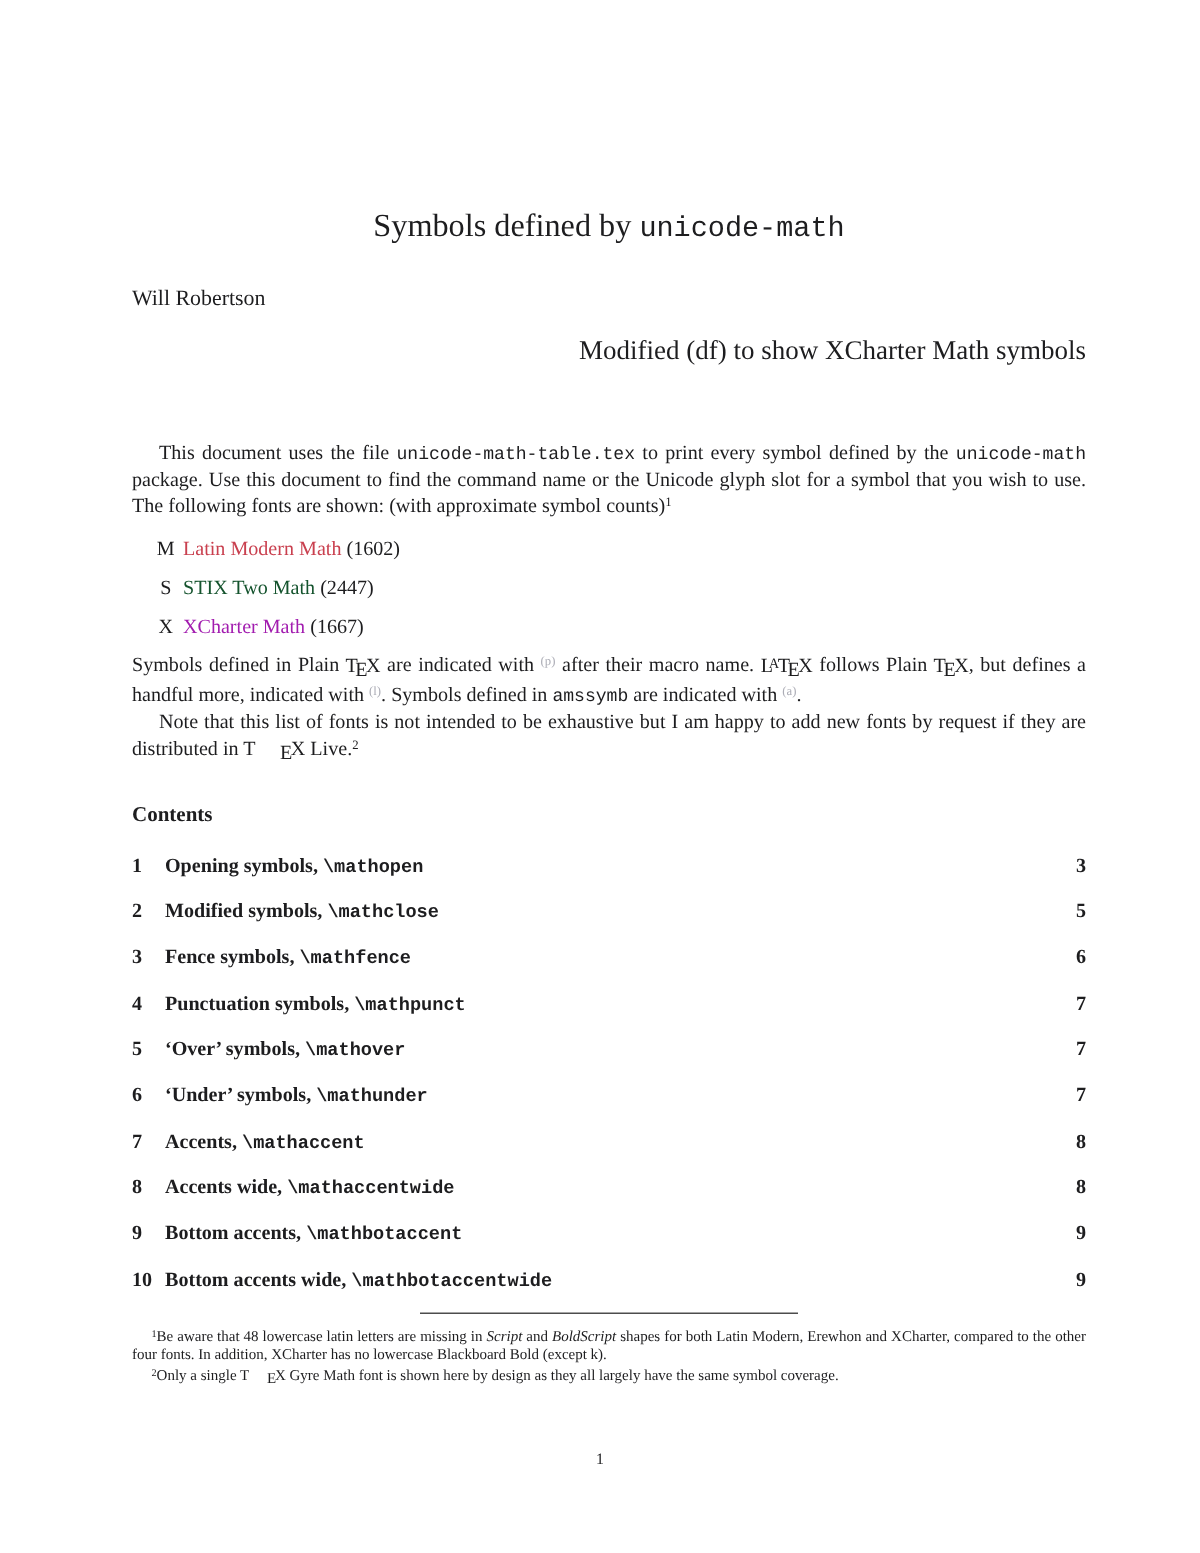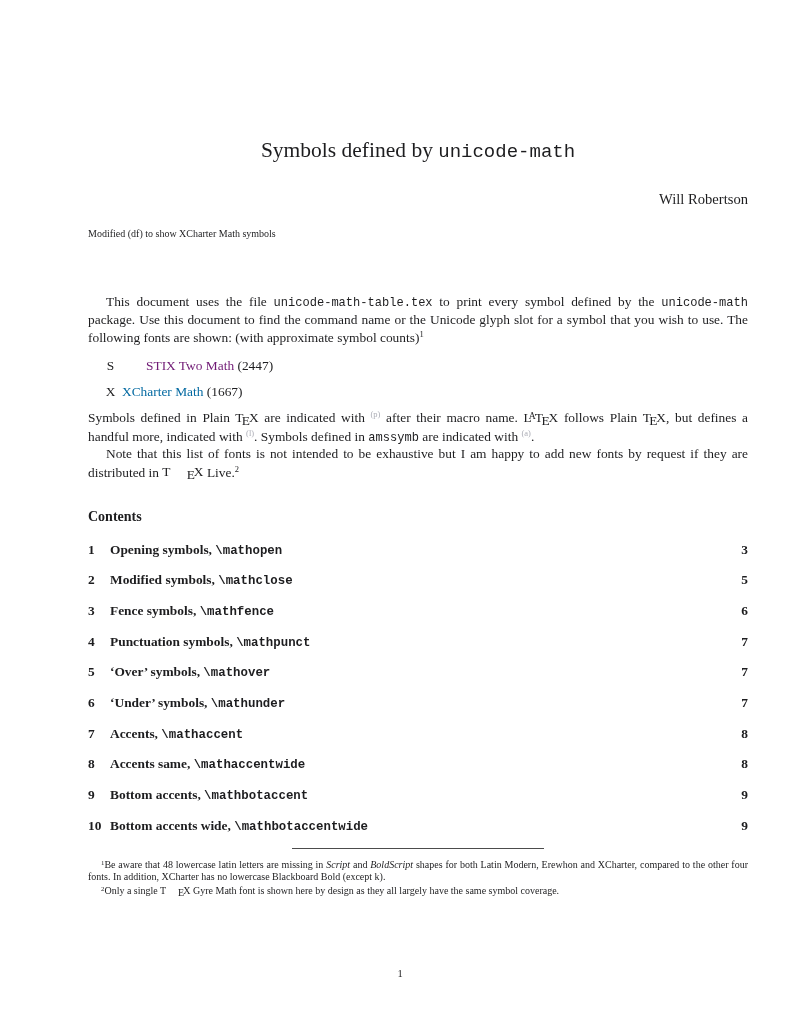--- a/index.html
+++ b/index.html
@@ -1,25 +1,25 @@
 <!DOCTYPE html>
 <html><head>
 <meta charset="utf-8">
 <style>
   html,body { margin:0; padding:0; }
   body {
     width:800px; height:1035px; overflow:hidden; background:#ffffff;
     font-family:"Liberation Serif", serif; color:#1d1d1f;
   }
-  .page { box-sizing:border-box; width:800px; height:798px; padding:138px 52px 0 88px; position:relative; }
+  .page { box-sizing:border-box; width:800px; height:798px; padding:138px 76px 0 88px; position:relative; }
 
   .title { margin:0; text-align:center; font-size:21.5px; font-weight:400; line-height:24px; }
   .title-mono { font-family:"Liberation Mono", monospace; font-size:19px; }
-  .author { margin:27px 0 0 0; text-align:right; font-size:14.6px; line-height:17px; }
-  .subtitle { margin:17px 0 0 0; text-align:left; font-size:10px; line-height:17px; }
+  .author { margin:27px 0 0 0; text-align:left; font-size:14.6px; line-height:17px; }
+  .subtitle { margin:17px 0 0 0; text-align:right; font-size:18px; line-height:17px; }
 
   .body-par { margin:0; font-size:13.4px; line-height:15.5px; text-align:justify; }
   .indent { text-indent:18px; }
   .p-intro { margin-top:52px; }
   .p-notes1 { margin-top:8px; }
 
   .run-mono { font-family:"Liberation Mono", monospace; font-size:0.90em; }
   .run-sup { color:#acadb6; font-size:8.5px; vertical-align:4.5px; }
   .run-fnmark { font-size:8.5px; vertical-align:4.5px; }
   .run-italic { font-style:italic; }
@@ -54,29 +54,33 @@
 <div class="page">
 
   <h1 class="title"><span>Symbols defined by </span><span class="title-mono">unicode-math</span></h1>
 
   <p class="author">Will Robertson</p>
   <p class="subtitle">Modified (df) to show XCharter Math symbols</p>
 
   <p class="body-par indent p-intro"><span>This document uses the file </span><span class="run-mono">unicode-math-table.tex</span><span> to print every symbol defined by the </span><span class="run-mono">unicode-math</span><span> package. Use this document to find the command name or the Unicode glyph slot for a symbol that you wish to use. The following fonts are shown: (with approximate symbol counts)</span><span class="run-fnmark">1</span></p>
 
   <div class="font-list">
+  <div class="font-item">
+    <span class="font-key">M</span><span class="font-name" style="color: rgb(201, 64, 79);">Latin Modern Math</span>
+    <span class="font-count">(1602)</span>
+  </div>
 
   <div class="font-item">
-    <span class="font-key">S</span><span class="font-name" style="color: #701a75; margin-left: 24px;">STIX Two Math</span>
+    <span class="font-key">S</span><span class="font-name" style="color: #14532d;">STIX Two Math</span>
     <span class="font-count">(2447)</span>
   </div>
 
 
   <div class="font-item">
-    <span class="font-key">X</span><span class="font-name" style="color: #0369a1;">XCharter Math</span>
+    <span class="font-key">X</span><span class="font-name" style="color: #a21caf;">XCharter Math</span>
     <span class="font-count">(1667)</span>
   </div>
 
 
 
 </div>
 
   <p class="body-par p-notes1"><span>Symbols defined in Plain </span><span><span>T</span><span class="lg-e">E</span><span>X</span></span><span> are indicated with </span><span class="run-sup">(p)</span><span> after their macro name. </span><span><span>L</span><span class="lg-a">A</span><span>T</span><span class="lg-e">E</span><span>X</span></span><span> follows Plain </span><span><span>T</span><span class="lg-e">E</span><span>X</span></span><span>, but defines a handful more, indicated with </span><span class="run-sup">(l)</span><span>. Symbols defined in </span><span class="run-mono">amssymb</span><span> are indicated with </span><span class="run-sup">(a)</span><span>.</span></p>
   <p class="body-par indent"><span>Note that this list of fonts is not intended to be exhaustive but I am happy to add new fonts by request if they are distributed in </span><span><span>T</span><span class="lg-e">E</span><span>X</span></span><span> Live.</span><span class="run-fnmark">2</span></p>
 
@@ -120,21 +124,21 @@
   </div>
 
   <div class="toc-item">
     <span class="toc-num">7</span>
     <span class="toc-label"><span class="toc-label-text">Accents, </span><span class="toc-cmd">\mathaccent</span></span>
     <span class="toc-page">8</span>
   </div>
 
   <div class="toc-item">
     <span class="toc-num">8</span>
-    <span class="toc-label"><span class="toc-label-text">Accents same, </span><span class="toc-cmd">\mathaccentwide</span></span>
+    <span class="toc-label"><span class="toc-label-text">Accents wide, </span><span class="toc-cmd">\mathaccentwide</span></span>
     <span class="toc-page">8</span>
   </div>
 
   <div class="toc-item">
     <span class="toc-num">9</span>
     <span class="toc-label"><span class="toc-label-text">Bottom accents, </span><span class="toc-cmd">\mathbotaccent</span></span>
     <span class="toc-page">9</span>
   </div>
 
   <div class="toc-item">

